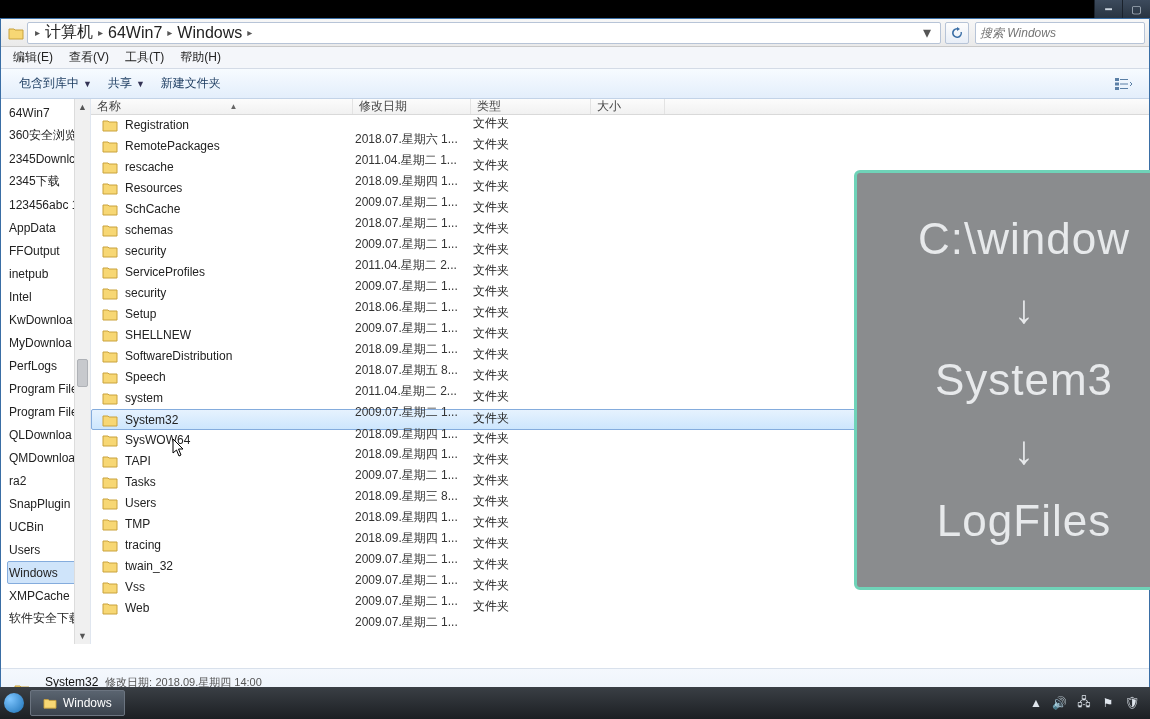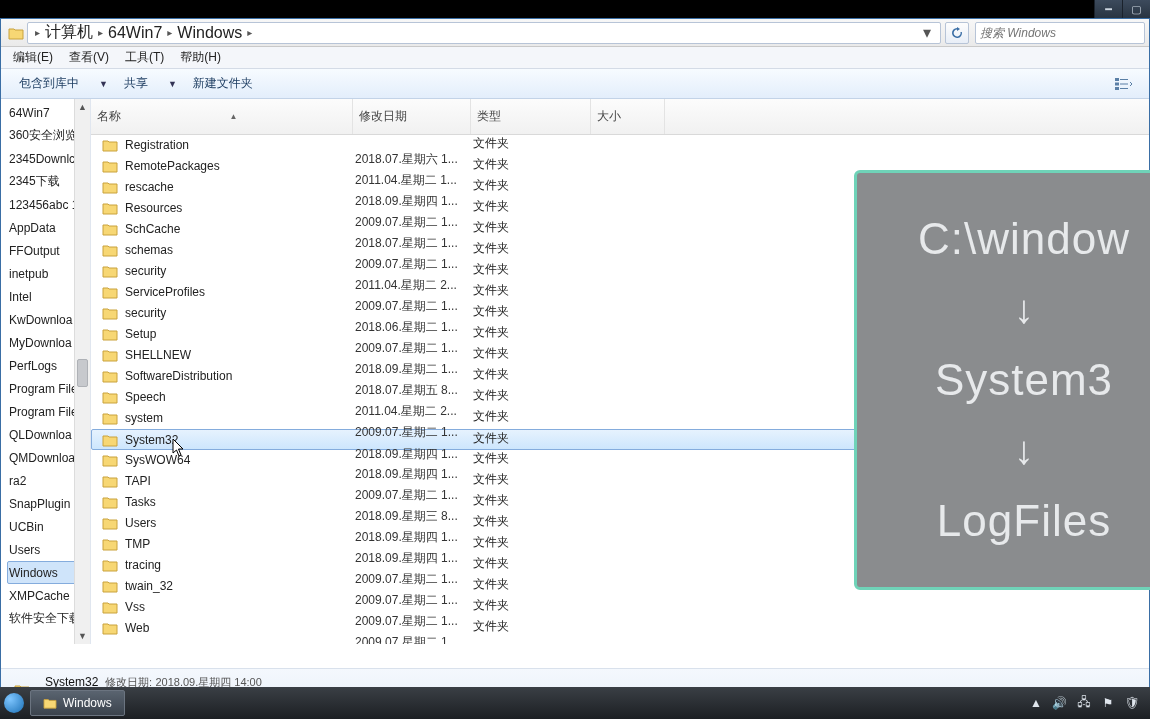--- a/index.html
+++ b/index.html
@@ -17,38 +17,38 @@
 .refresh-btn { width:24px; height:22px; margin-left:4px; border:1px solid #b7c4d7; background:linear-gradient(#fdfdfd,#e8eef7); border-radius:2px; display:flex; align-items:center; justify-content:center; cursor:pointer; }
 .search-box { width:170px; height:22px; margin-left:6px; border:1px solid #b7c4d7; border-radius:2px; background:#fff; display:flex; align-items:center; padding:0 4px; }
 .search-box input { border:none; outline:none; width:100%; font-size:12px; color:#888; font-style:italic; }
 
 
 .menu-bar { height:22px; background:#f4f6fa; border-bottom:1px solid #d4dbe6; display:flex; align-items:center; padding:0 4px;text-align:right; }
 .menu-item { font-size:12px; color:#222; padding:2px 8px; cursor:default; }
 
 
 .toolbar { height:30px; background:linear-gradient(#f7fbff,#e3eefb); border-bottom:1px solid #c3d3e7; display:flex; align-items:center; padding:0 10px; }
-.tool-btn { font-size:12px; color:#1a3a5f; padding:4px 8px; display:flex; align-items:center; gap:20px; cursor:pointer; }
+.tool-btn { font-size:12px; color:#1a3a5f; padding:4px 8px; display:flex; align-items:center; gap:4px; cursor:pointer; }
 .tool-drop { font-size:9px; color:#335; }
 .toolbar-spacer { flex:1; }
 .view-btn { width:32px; height:22px; border:1px solid transparent; display:flex; align-items:center; justify-content:center; cursor:pointer; }
 
 
 .body-split { display:flex; height: calc(100% - 28px - 22px - 30px - 42px); }
 .nav-pane { width:90px; border-right:1px solid #e0e6ef; overflow:hidden; position:relative; background:#fff; }
 .nav-scroll { position:absolute; right:0; top:0; width:16px; bottom:0; background:#f0f0f0; border-left:1px solid #dcdcdc; }
 .nav-thumb { position:absolute; top:260px; left:2px; right:2px; height:28px; background:#c7c9cd; border:1px solid #aeb1b6; border-radius:2px; }
 .nav-arrow { position:absolute; left:0; right:0; height:16px; display:flex; align-items:center; justify-content:center; font-size:9px; color:#555; background:#f0f0f0; cursor:pointer; }
 .nav-list { padding: 2px 0 2px 6px; }
 .nav-item { font-size:12px; color:#222; padding:3px 2px; white-space:nowrap; cursor:default; height:23px; display:flex; align-items:center;}
 .nav-item.selected { background:#cfe4fa; border:1px solid #84acdd; border-radius:2px; padding:2px 1px; }
 
 
 .file-pane { flex:1; display:flex; flex-direction:column; position:relative; }
-.col-headers { height:36px; background:linear-gradient(#fcfcfc,#f1f1f1); border-bottom:1px solid #d9d9d9; display:flex; font-size:12px; color:#444;text-align:right; }
+.col-headers { height:16px; background:linear-gradient(#fcfcfc,#f1f1f1); border-bottom:1px solid #d9d9d9; display:flex; font-size:12px; color:#444;text-align:right; }
 .col { padding:3px 6px; border-right:1px solid #e3e3e3; display:flex; align-items:center; }
 .col-name { width:262px; }
 .col-date { width:118px; }
 .col-type { width:120px; }
 .col-size { width:74px; }
 .sort-ind { margin:0 auto; font-size:8px; color:#666; }
 
 .file-rows { flex:1; overflow:hidden; }
 .row { display:flex; align-items:flex-start; height:21px; font-size:12px; color:#222; padding-left:8px; cursor:default; }
 .row.selected { background:linear-gradient(#e6f2fe,#cde6fd); border:1px solid #84acdd; border-radius:2px; margin:0 2px 0 0; padding-left:7px; }

